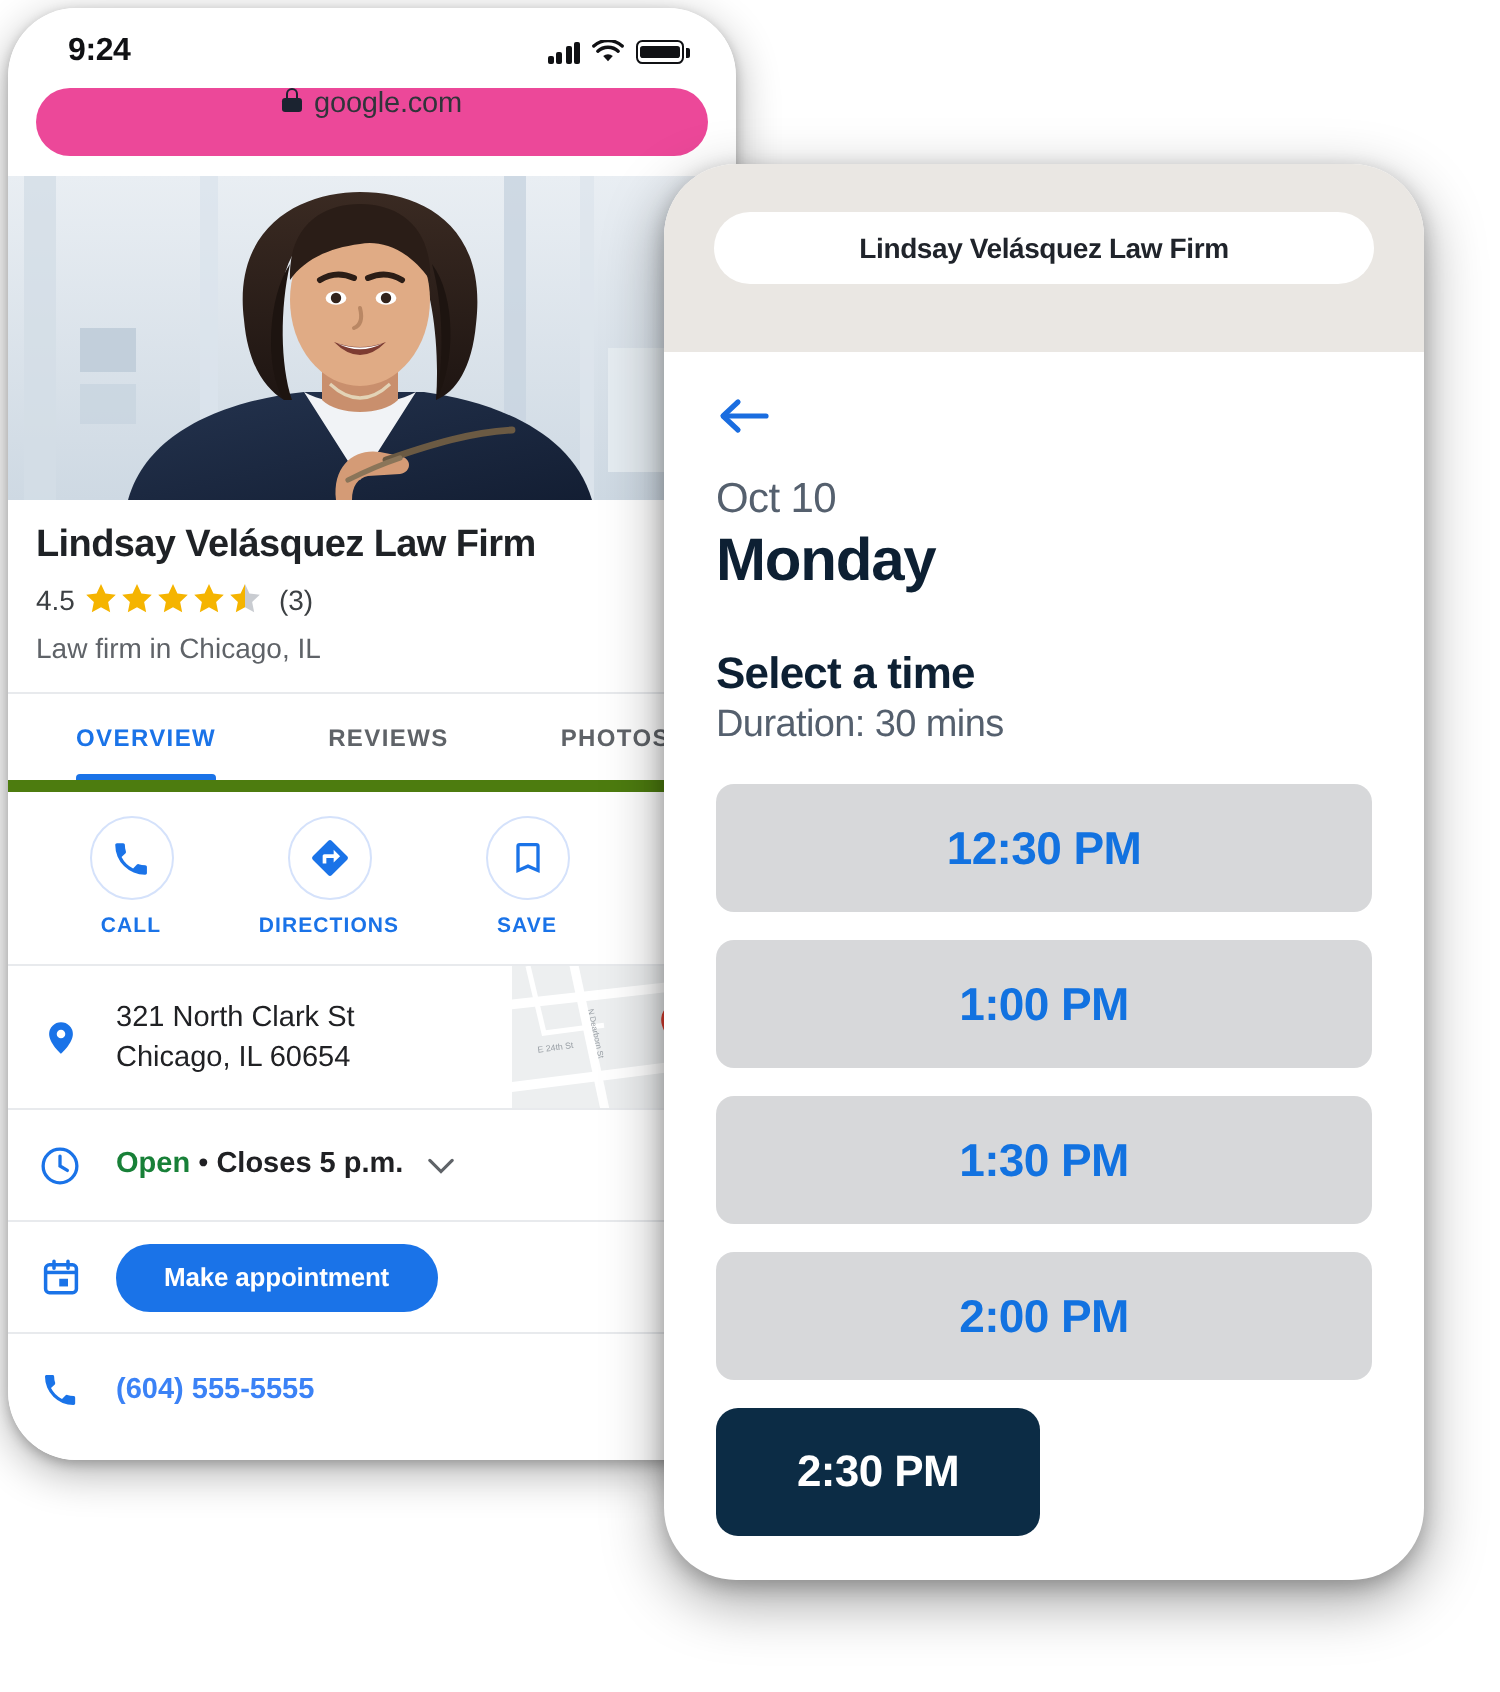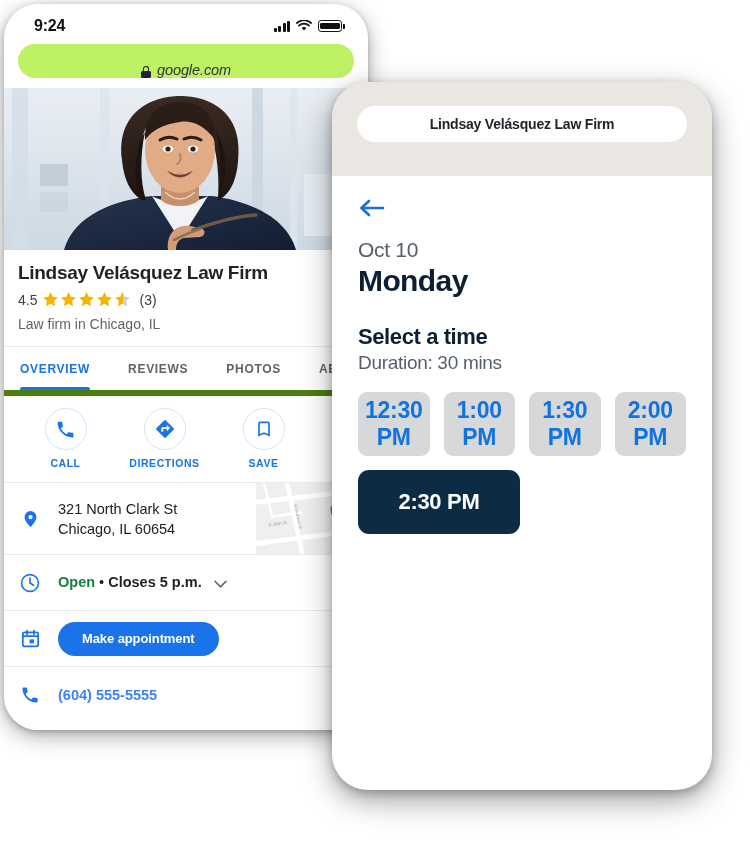--- a/index.html
+++ b/index.html
@@ -51,22 +51,22 @@
   }
   .batt::after {
     content:''; position:absolute; right:-3.6px; top:3.2px;
     width:2px; height:4.4px; background:#101114; border-radius:0 1px 1px 0;
   }
   .batt i { display:block; height:100%; width:100%; background:#101114; border-radius:1.4px; }
 
   
   .urlbar-wrap { padding: 2px 14px 10px 14px; }
   .urlbar {
-    height: 34px; background: #bef264; border-radius: 18px;
-    display: flex; align-items: flex-end; justify-content: center; gap: 6px; font-style: italic;
+    height: 34px; background: #ec4899; border-radius: 18px;
+    display: flex; align-items: flex-start; justify-content: center; gap: 6px;
   }
   .urlbar .lock { width: 10px; height: 12px; position: relative; }
   .urlbar .lock .body {
     position:absolute; bottom:0; left:0; width:10px; height:7.5px;
     background:#1b2330; border-radius:1.6px;
   }
   .urlbar .lock .shackle {
     position:absolute; top:0; left:2px; width:6px; height:6px;
     border:1.6px solid #1b2330; border-bottom:none;
     border-radius:3px 3px 0 0;
@@ -95,21 +95,21 @@
   
   .tabs {
     border-top: 1px solid #e8eaed;
     display: flex; align-items: stretch;
     height: 44px; padding-left: 16px;
     overflow: hidden;
   }
   .tab {
     display: flex; align-items: center; position: relative;
     font-size: 12px; font-weight: 700; letter-spacing: 0.7px;
-    color: #5f6368; margin-right: 38px; white-space: nowrap;
+    color: #5f6368; margin-right: 38px; white-space: nowrap; margin-left: 18px;
   }
   .tab.active { color: #1a73e8; }
   .tab.active::after {
     content:''; position:absolute; left:0; right:0; bottom:0;
     height:3px; background:#1a73e8; border-radius:2px 2px 0 0;
   }
 
   
   .actions {
     display: flex; border-top: 6px solid #4d7c0f;
@@ -170,21 +170,21 @@
     width: 330px; height: 36px; background: #ffffff;
     border-radius: 18px; display:flex; align-items:center; justify-content:center;
   }
   .rp-pill-text { font-size: 14px; font-weight: 700; color: #20242b; letter-spacing: -0.2px; }
   .rp-body { padding: 22px 26px 12px 26px; }
   .back-arrow { margin-bottom: 20px; width: 28px; height: 20px; cursor: pointer; }
   .rp-date { font-size: 21px; color: #55606e; letter-spacing: -0.3px; margin-bottom: 2px; }
   .rp-day { font-size: 30px; font-weight: 700; color: #0d2033; letter-spacing: -0.6px; margin-bottom: 26px; }
   .rp-sel { font-size: 22px; font-weight: 700; color: #0d2033; letter-spacing: -0.4px; margin-bottom: 2px; }
   .rp-dur { font-size: 19px; color: #55606e; letter-spacing: -0.3px; margin-bottom: 18px; }
-  .slots { display: flex; flex-direction: row; gap: 14px; }
+  .slots { display: flex; flex-direction: column; gap: 14px; }
   .slot {
     height: 64px; background: #d7d8da; border-radius: 9px;
     display: flex; align-items: center; justify-content: center;
     color: #1272e0; font-size: 23px; font-weight: 700;
     letter-spacing: -0.3px; cursor: pointer;
     font-family: "Liberation Sans", sans-serif; border: none; width: 100%;
   }
   .footer-row { display: flex; gap: 16px; margin-top: 14px; }
   .btn-selected {
     flex: 0 0 162px; height: 64px; background: #0c2c45;

